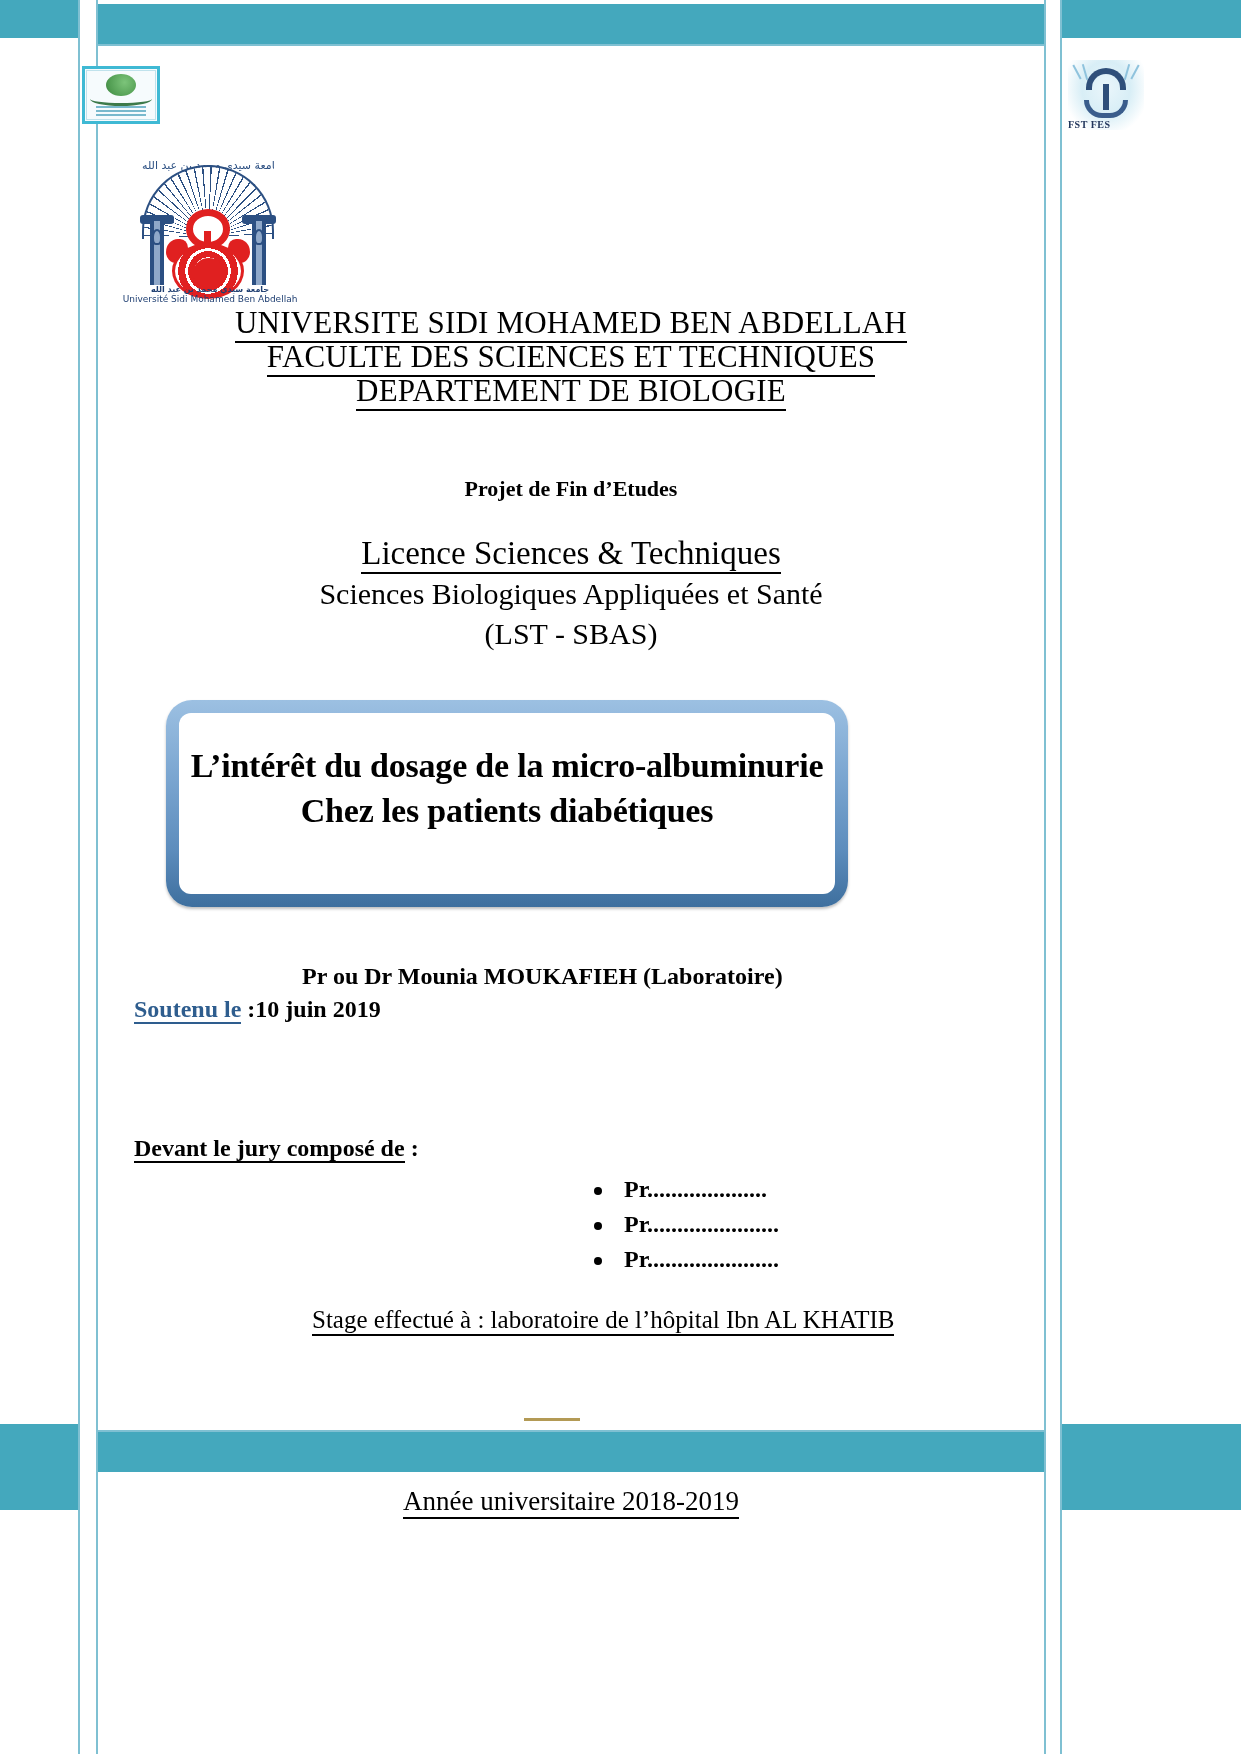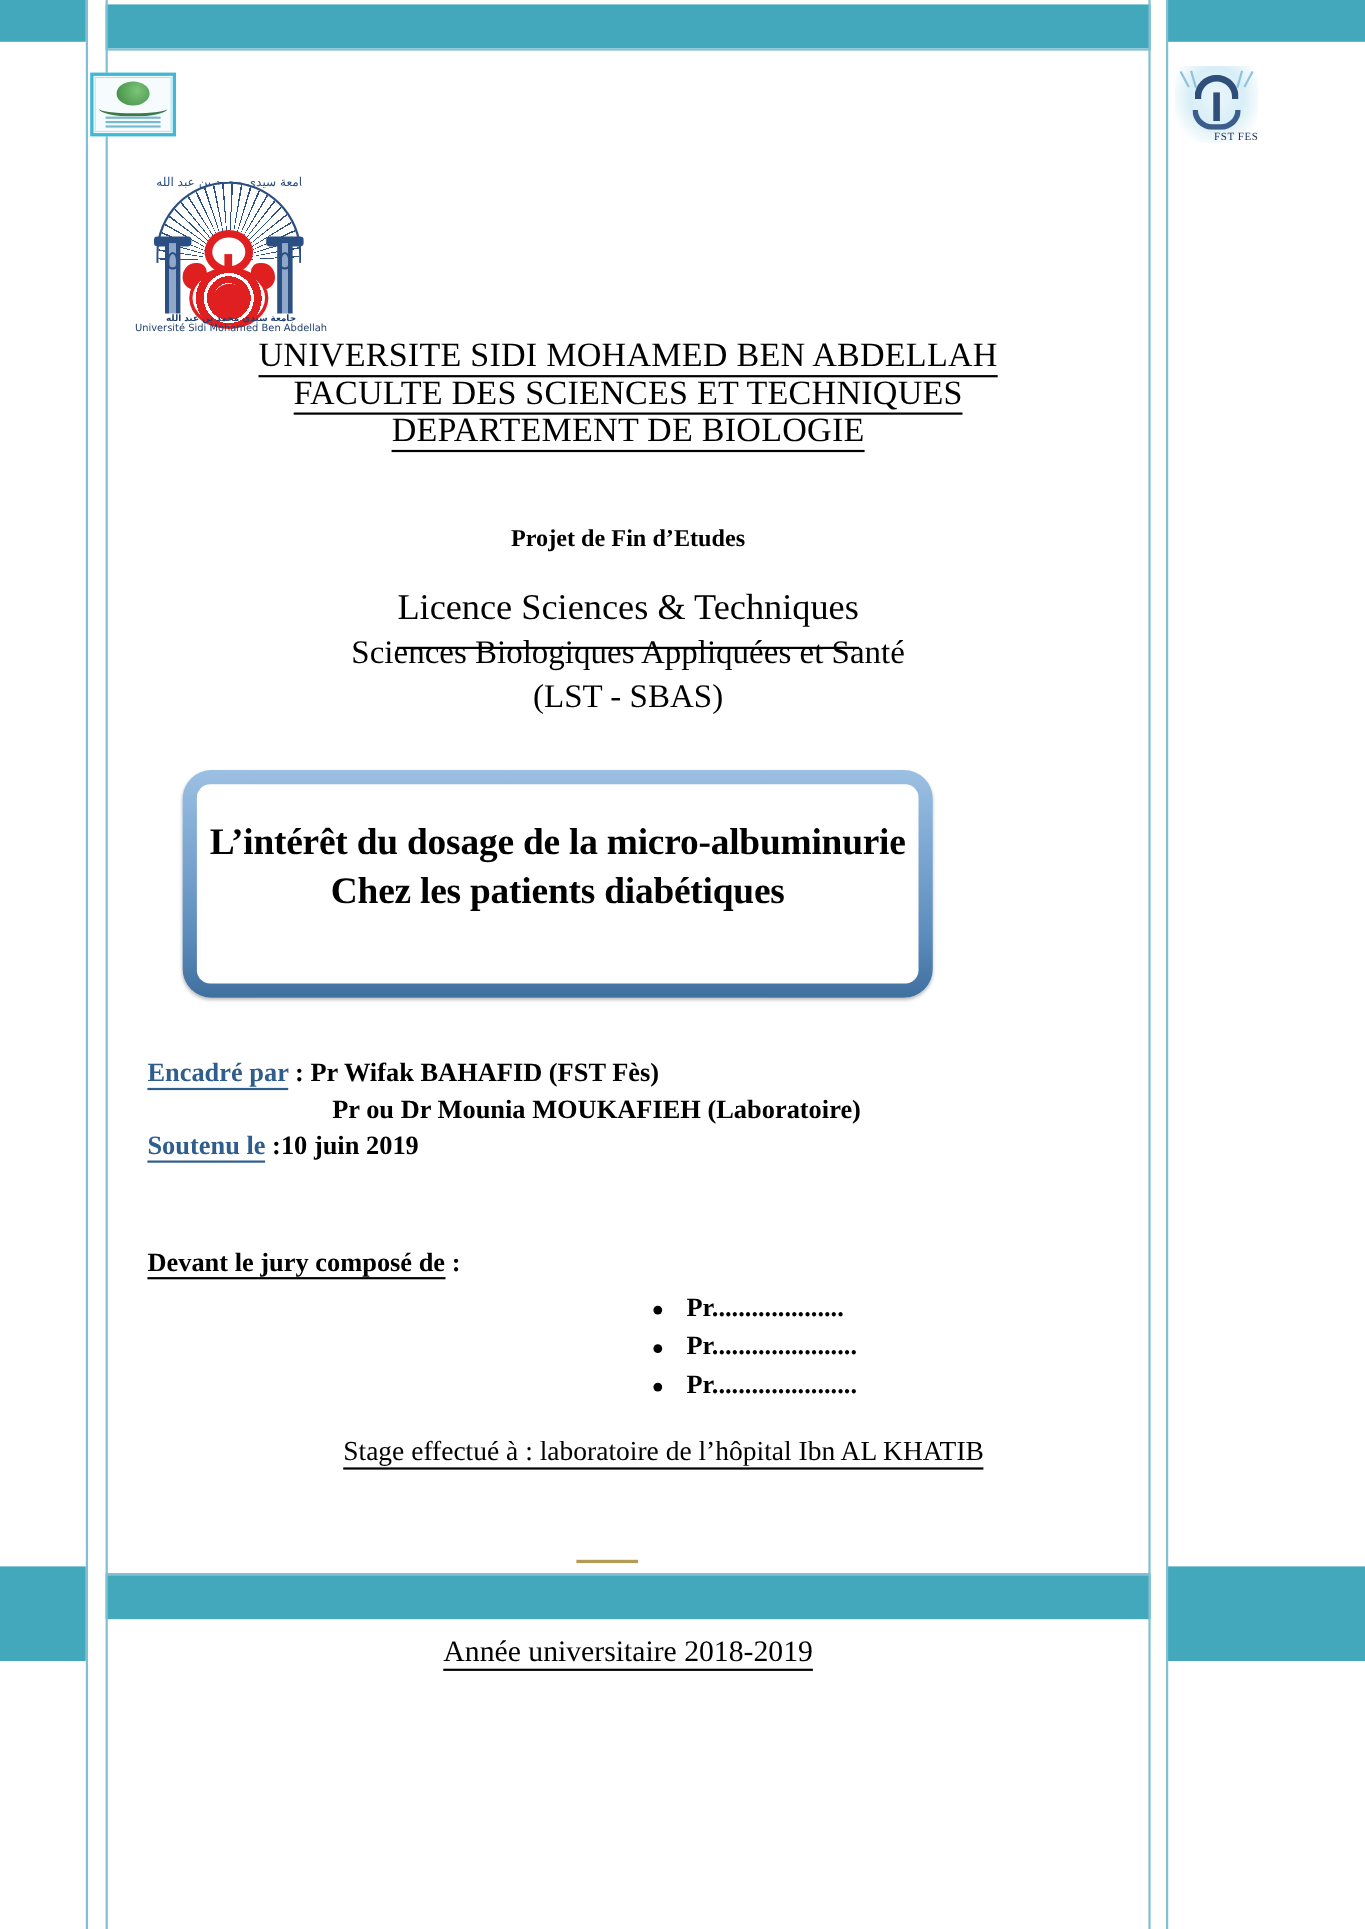--- a/index.html
+++ b/index.html
@@ -103,23 +103,23 @@
     border: 5px solid #3a5d8c;
     border-top: none;
     border-radius: 0 0 26px 26px;
   }
   #logo-fst .ray {
     position: absolute; background: #8fc3dd; width: 2px; height: 16px;
     top: 4px;
   }
   #logo-fst .caption {
     position: absolute; left: 0; right: 0; bottom: 0;
-    text-align: right;
+    text-align: left;
     font-family: "Liberation Serif", serif;
-    font-weight: normal;
+    font-weight: bold;
     font-size: 10px;
     letter-spacing: 0.5px;
     color: #21355b;
   }
 
   
   #logo-usmba { left: 128px; top: 155px; width: 160px; height: 148px; }
   #logo-usmba .fan {
     position: absolute; left: 16px; top: 12px; width: 128px; height: 70px;
     border-radius: 64px 64px 0 0;
@@ -234,21 +234,21 @@
   #degree {
     position: absolute;
     left: 98px; top: 532px; width: 946px;
     text-align: center;
     color: #000000;
   }
   #degree .deg-main {
     font-size: 33px;
     line-height: 42px;
   }
-  #degree .deg-main span { border-bottom: 2px solid #000; padding-bottom: 17px; }
+  #degree .deg-main span { border-bottom: 2px solid #000; padding-bottom: 1px; }
   #degree .deg-sub {
     font-size: 30px;
     line-height: 40px;
   }
 
   
   #title-box {
     position: absolute;
     left: 166px; top: 700px;
     width: 682px; height: 207px;
@@ -424,23 +424,20 @@
   <div id="title-box">
     <div class="inner">
       <div class="title-text">
         <div>L’intérêt du dosage de la micro-albuminurie</div>
         <div>Chez les patients diabétiques</div>
       </div>
     </div>
   </div>
 
   <div id="credits">
-    <div class="row">
-      <span class="lbl">Encadré par</span><span> : </span><span>Pr  Wifak BAHAFID  (FST Fès)</span>
-    </div>
     <div class="row indent">Pr ou Dr Mounia MOUKAFIEH  (Laboratoire)</div>
     <div class="row">
       <span class="lbl">Soutenu le</span><span> :</span><span>10 juin 2019</span>
     </div>
   </div>
 
   <div id="jury-head">
     <span class="u">Devant le jury composé de</span><span> :</span>
   </div>
 

